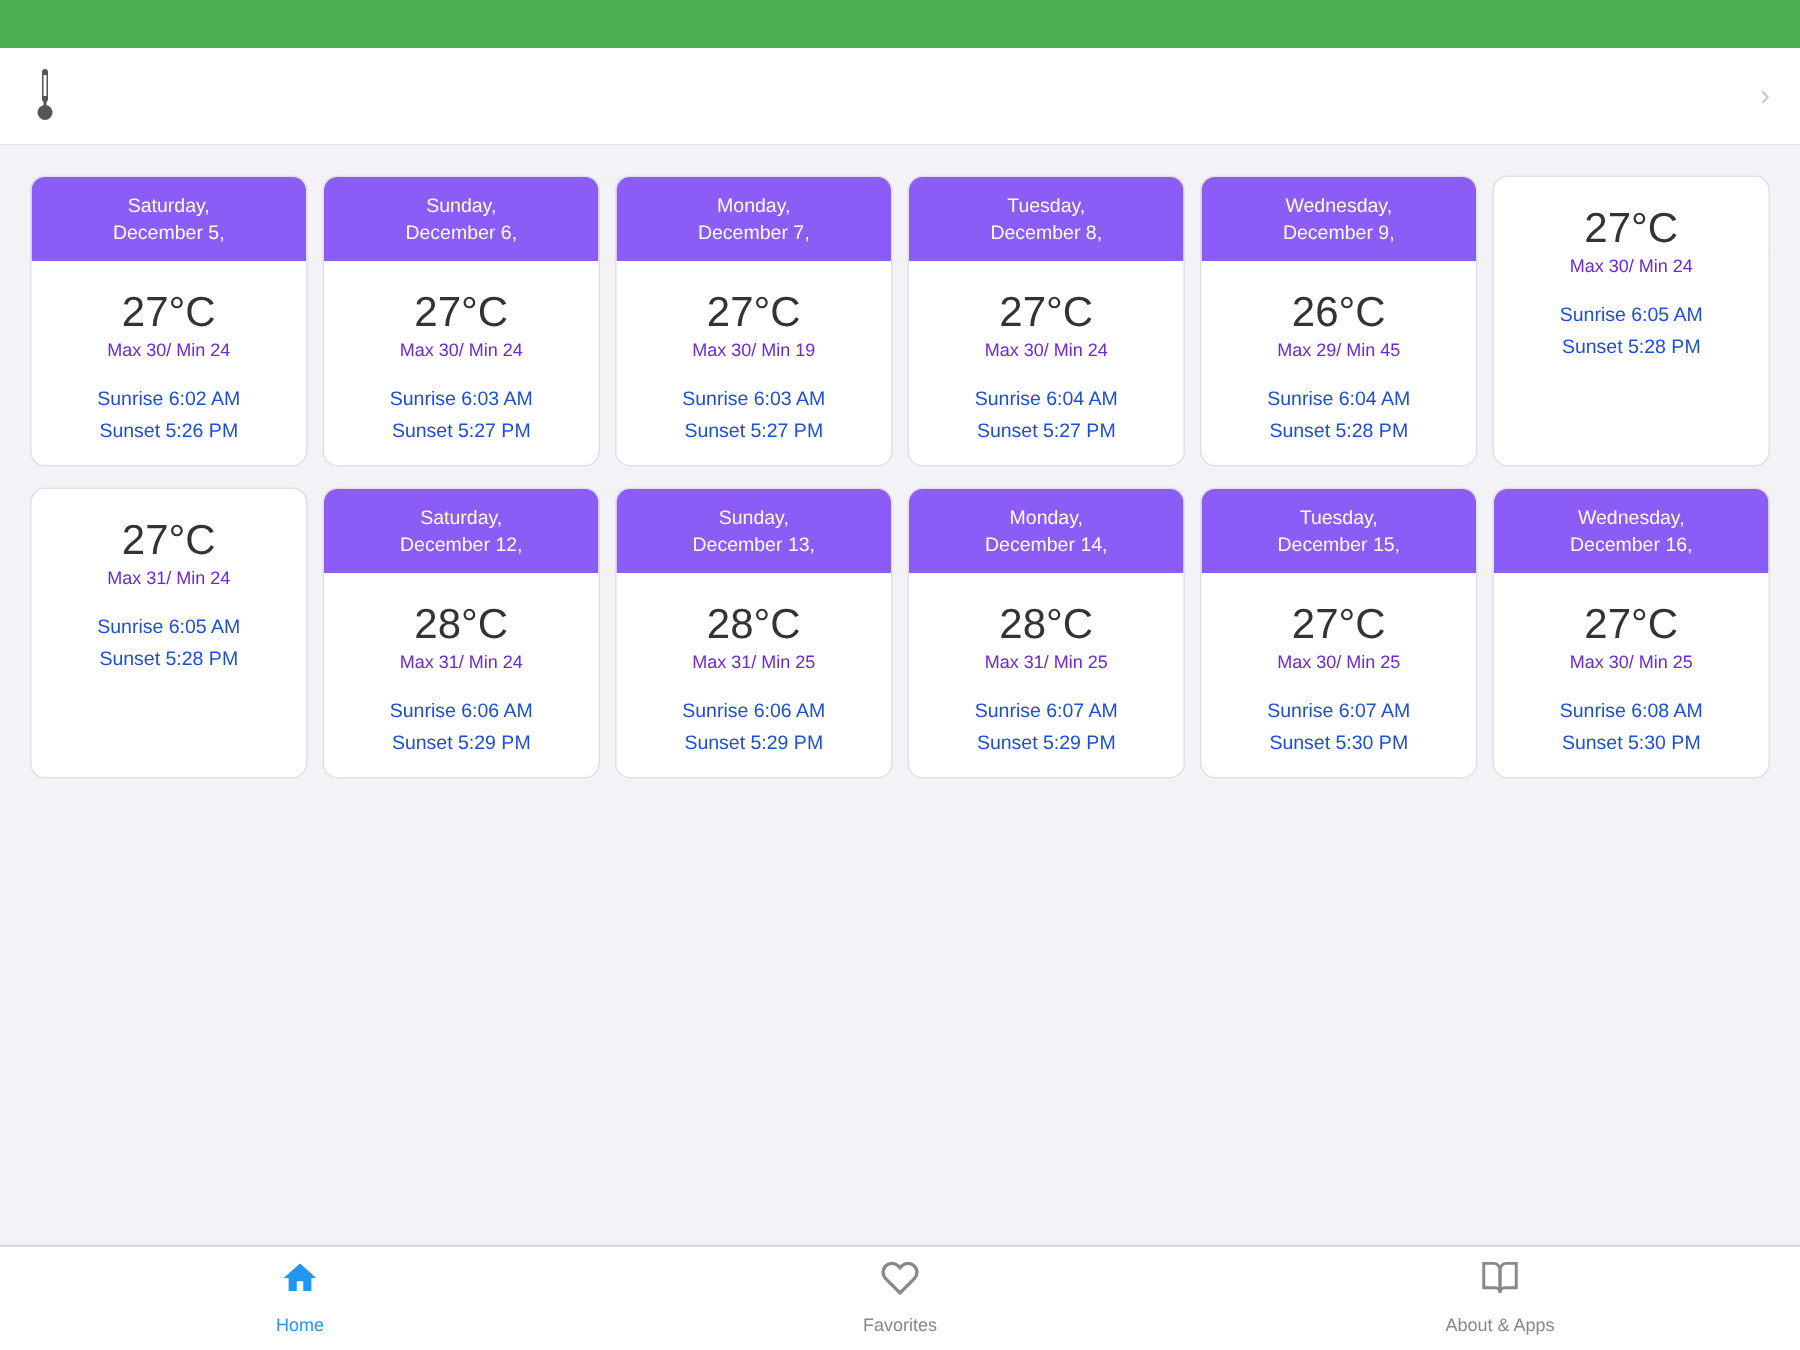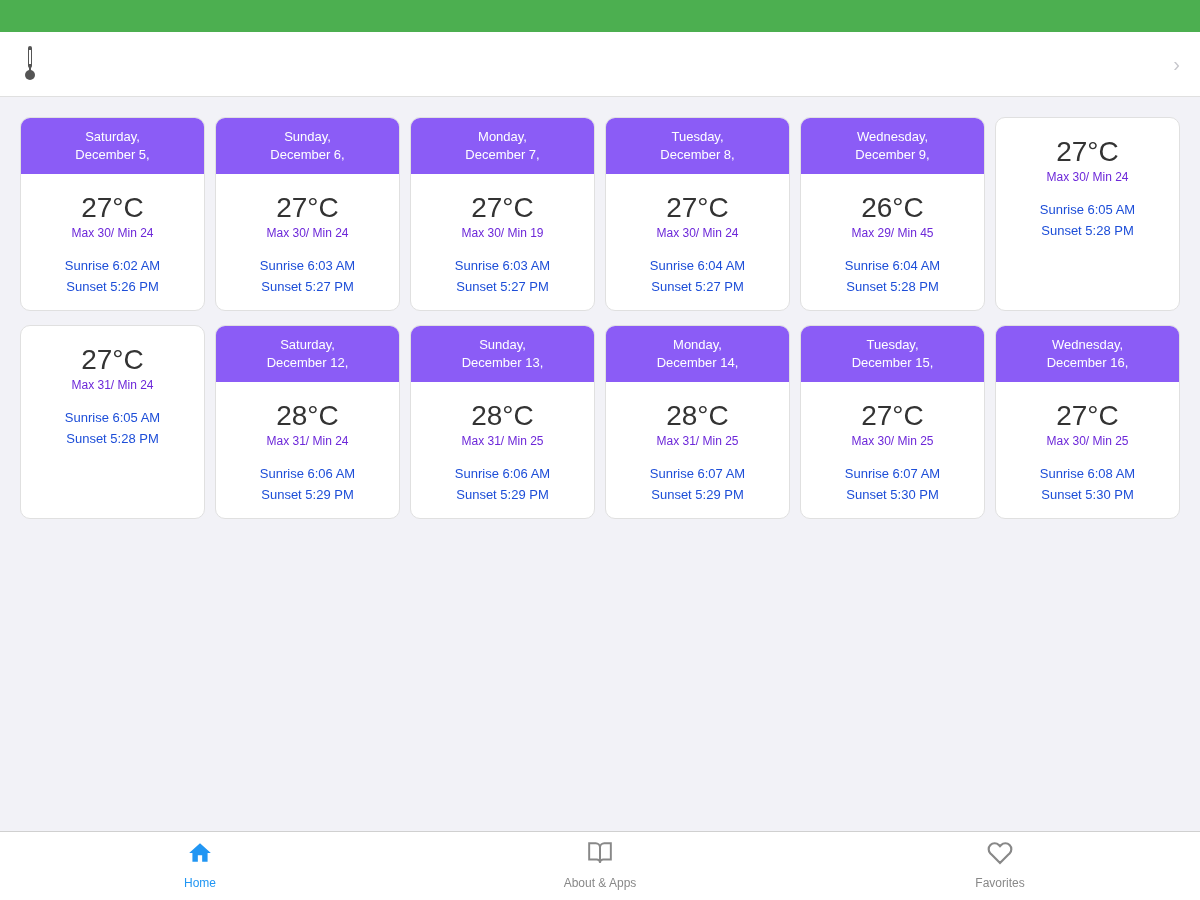--- a/index.html
+++ b/index.html
@@ -311,25 +311,25 @@
 </div>
 
 <div class="tab-bar" id="tab-bar">
     <div class="tab-item active">
     <span class="tab-icon"><svg width="26" height="26" viewBox="0 0 24 24" fill="currentColor">
           <path d="M10 20v-6h4v6h5v-8h3L12 3 2 12h3v8z"></path>
         </svg></span>
     <span class="tab-label">Home</span>
   </div>
     <div class="tab-item">
+    <span class="tab-icon"><svg width="26" height="26" viewBox="0 0 24 24" fill="none" stroke="currentColor" stroke-width="2">
+          <path d="M20.84 4.61a5.5 5.5 0 0 0-7.78 0L12 5.67l-1.06-1.06a5.5 5.5 0 0 0-7.78 7.78l1.06 1.06L12 21.23l7.78-7.78 1.06-1.06a5.5 5.5 0 0 0 0-7.78z"></path>
+        </svg></span>
+    <span class="tab-label">Favorites</span>
+  </div>
+    <div class="tab-item">
     <span class="tab-icon"><svg width="26" height="26" viewBox="0 0 24 24" fill="none" stroke="currentColor" stroke-width="1.8">
           <path d="M2 3h6a4 4 0 0 1 4 4v14a3 3 0 0 0-3-3H2z"></path>
           <path d="M22 3h-6a4 4 0 0 0-4 4v14a3 3 0 0 1 3-3h7z"></path>
         </svg></span>
     <span class="tab-label">About &amp; Apps</span>
   </div>
-    <div class="tab-item">
-    <span class="tab-icon"><svg width="26" height="26" viewBox="0 0 24 24" fill="none" stroke="currentColor" stroke-width="2">
-          <path d="M20.84 4.61a5.5 5.5 0 0 0-7.78 0L12 5.67l-1.06-1.06a5.5 5.5 0 0 0-7.78 7.78l1.06 1.06L12 21.23l7.78-7.78 1.06-1.06a5.5 5.5 0 0 0 0-7.78z"></path>
-        </svg></span>
-    <span class="tab-label">Favorites</span>
-  </div>
   </div>
 
 </body></html>

